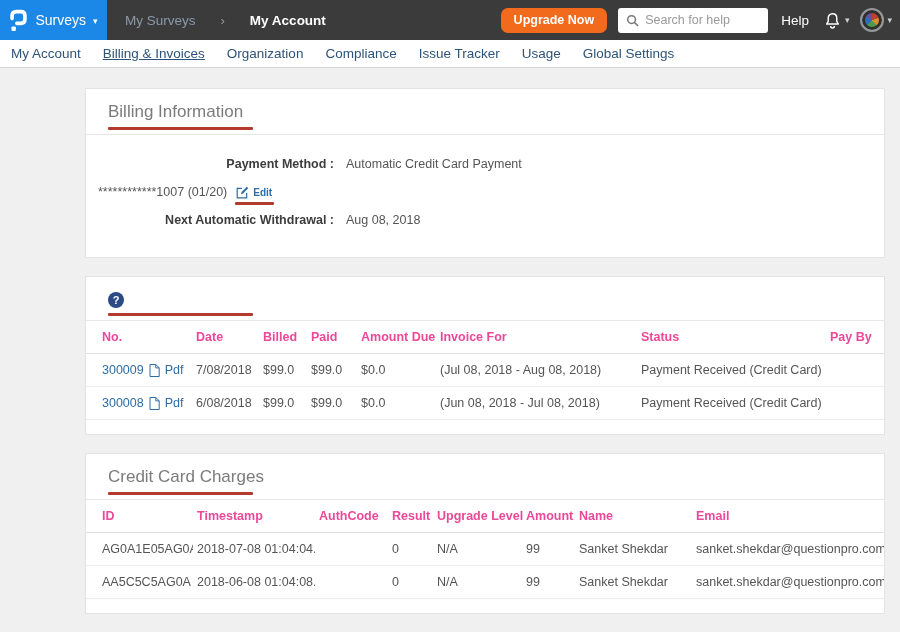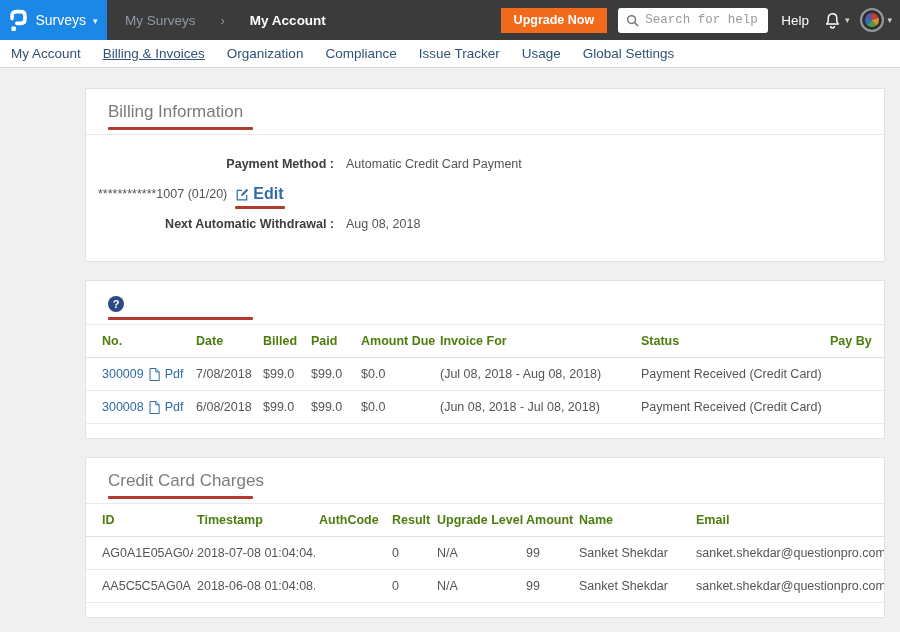--- a/index.html
+++ b/index.html
@@ -16,31 +16,31 @@
     display:flex; align-items:center; justify-content:center; gap:7px;
     font-size:14px; cursor:pointer; flex:0 0 auto;
   }
   .logo-box .caret { font-size:9px; margin-top:1px; }
   .breadcrumb { margin-left:18px; display:flex; align-items:center; gap:25px; font-size:13.5px; }
   .breadcrumb .parent { color:#8b99a9; text-decoration:none; cursor:pointer; }
   .breadcrumb .sep { color:#8b99a9; font-size:13px; }
   .breadcrumb .current { color:#fff; font-weight:bold; }
   .spacer { flex:1; }
   .upgrade-btn {
-    background:#f26b1d; color:#fff; border:none; border-radius:0;
+    background:#f26b1d; color:#fff; border:none; border-radius:7px;
     height:25px; padding:0 13px; font-size:12.5px; font-weight:bold;
     font-family:"Liberation Sans",sans-serif; cursor:pointer; margin-right:11px;
   }
   .search-box {
     background:#fff; border-radius:3px; height:25px; width:150px;
     display:flex; align-items:center; gap:6px; padding:0 8px; margin-right:13px;
   }
   .search-box input {
     border:none; outline:none; width:100%; font-size:12.5px;
-    font-family:Liberation Mono, monospace; color:#0f172a; background:transparent;
+    font-family:Liberation Sans, sans-serif; color:#0f172a; background:transparent;
   }
   .search-box input::placeholder { color:#999; }
   .help-link { color:#fff; font-size:13.5px; text-decoration:none; margin-right:14px; cursor:pointer; }
   .bell-wrap { display:flex; align-items:center; gap:3px; margin-right:11px; cursor:pointer; }
   .caret-dim { color:#cfcfcf; font-size:9px; }
   .avatar-wrap { display:flex; align-items:center; gap:3px; margin-right:8px; cursor:pointer; }
   .avatar {
     width:24px; height:24px; border-radius:50%;
     border:2px solid #96999c;
     background:
@@ -76,26 +76,26 @@
     width:16px; height:16px; border-radius:50%; background:#2c4a85; color:#fff;
     font-size:11px; font-weight:bold; display:flex; align-items:center; justify-content:center;
     cursor:pointer; margin-top:2px;
   }
   
   .info-rows { padding:8px 0 16px; }
   .info-row { display:flex; align-items:center; margin:14px 0; font-size:12.5px; }
   .info-label { width:248px; text-align:right; font-weight:bold; color:#3d3d3d; }
   .info-value { margin-left:12px; color:#555; display:flex; align-items:center; gap:6px; }
   .edit-wrap { position:relative; display:inline-flex; align-items:center; gap:4px; margin-left:3px; }
-  .edit-link { color:#2e6da4; font-size:16px; font-weight:bold; text-decoration:none; cursor:pointer; }
+  .edit-link { color:#2e6da4; font-size:10px; font-weight:bold; text-decoration:none; cursor:pointer; }
   .edit-underline { left:-1px; right:-2px; bottom:-6px; }
   
   table { width:100%; border-collapse:collapse; font-size:12.5px; table-layout:fixed; }
   th {
-    text-align:left; font-weight:bold; color:#4d7c0f;
+    text-align:left; font-weight:bold; color:#ec4899;
     padding:9px 4px; border-bottom:1px solid #e0e0e0; white-space:nowrap;
   }
   td { padding:9px 4px; color:#555; border-bottom:1px solid #ececec; white-space:nowrap; overflow:hidden; }
   th:first-child, td:first-child { padding-left:16px; }
   th:last-child, td:last-child { text-align:right; padding-right:18px; }
   .inv-link { color:#2e6da4; text-decoration:none; cursor:pointer; }
   .no-cell { display:inline-flex; align-items:center; gap:5px; }
   .tbl-pad-bottom { height:14px; }
 </style>
 </head>

